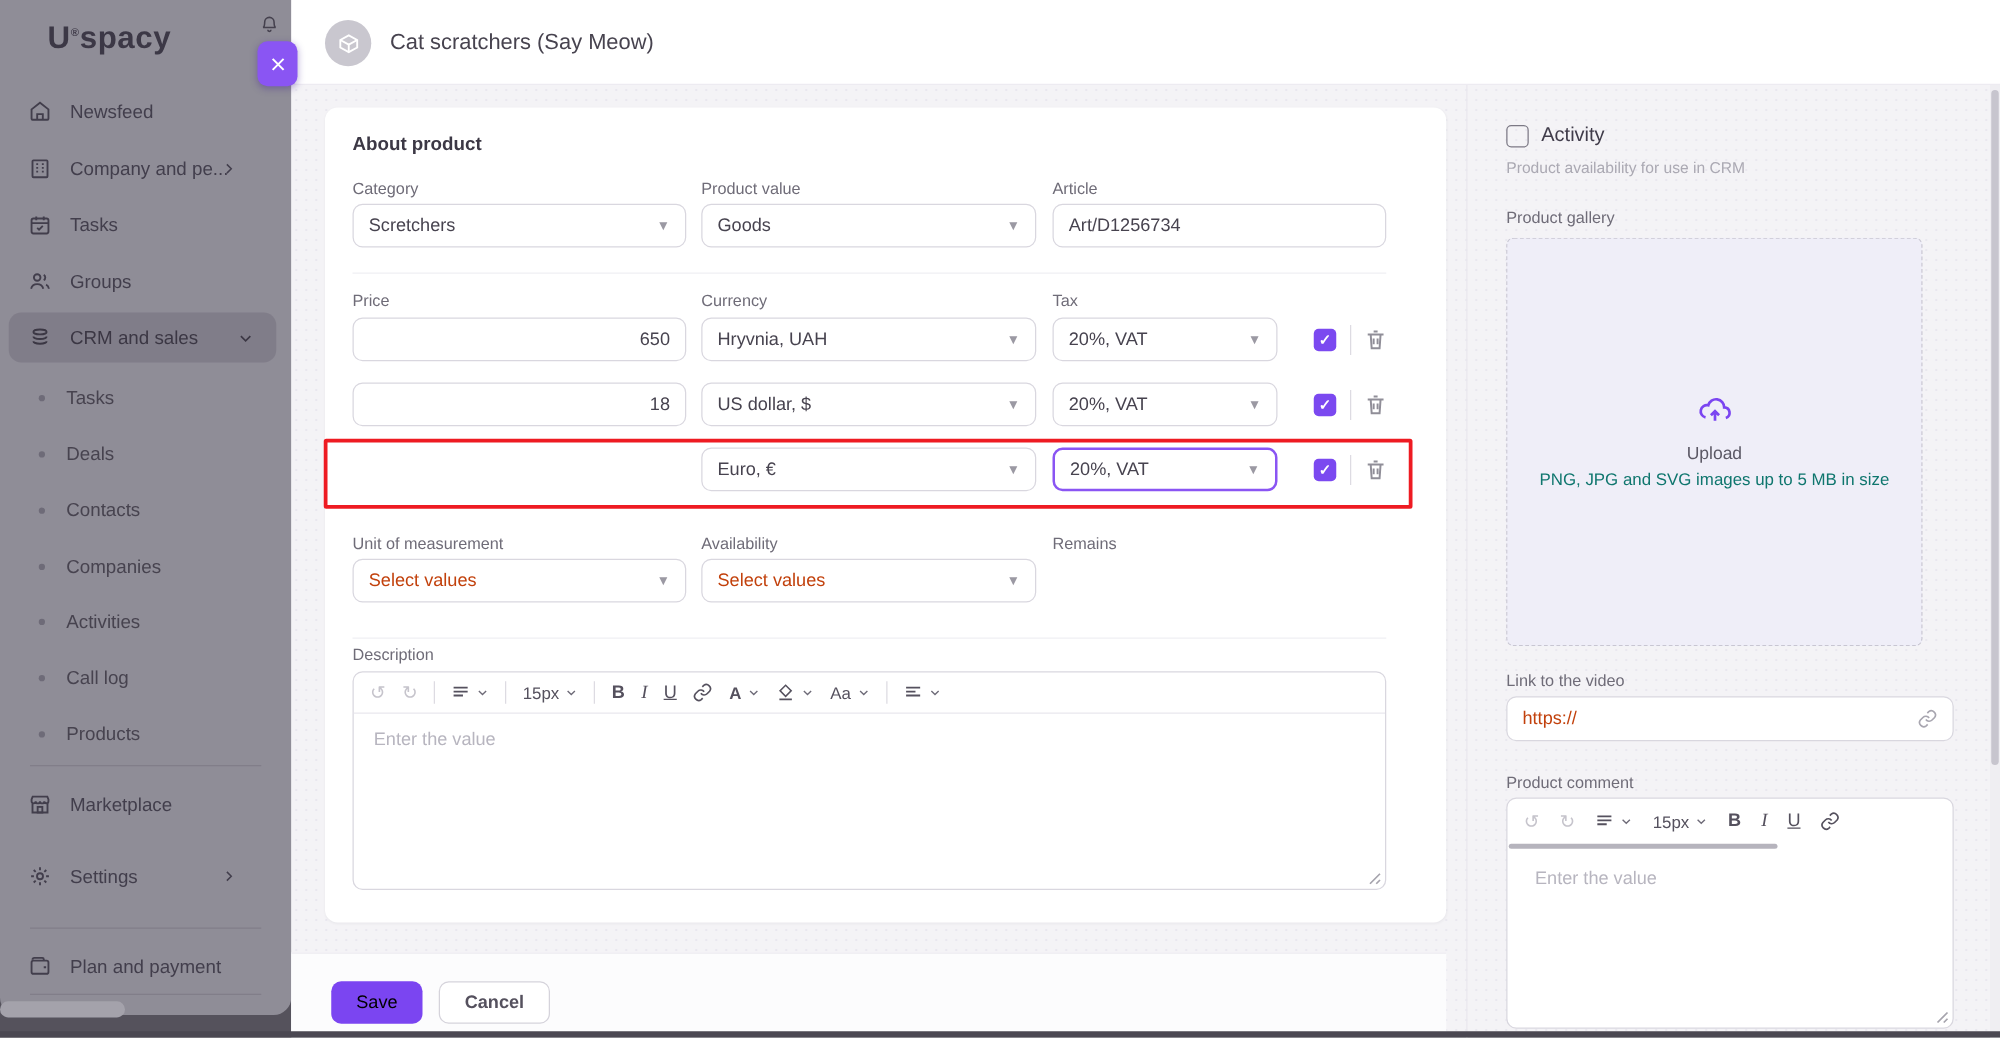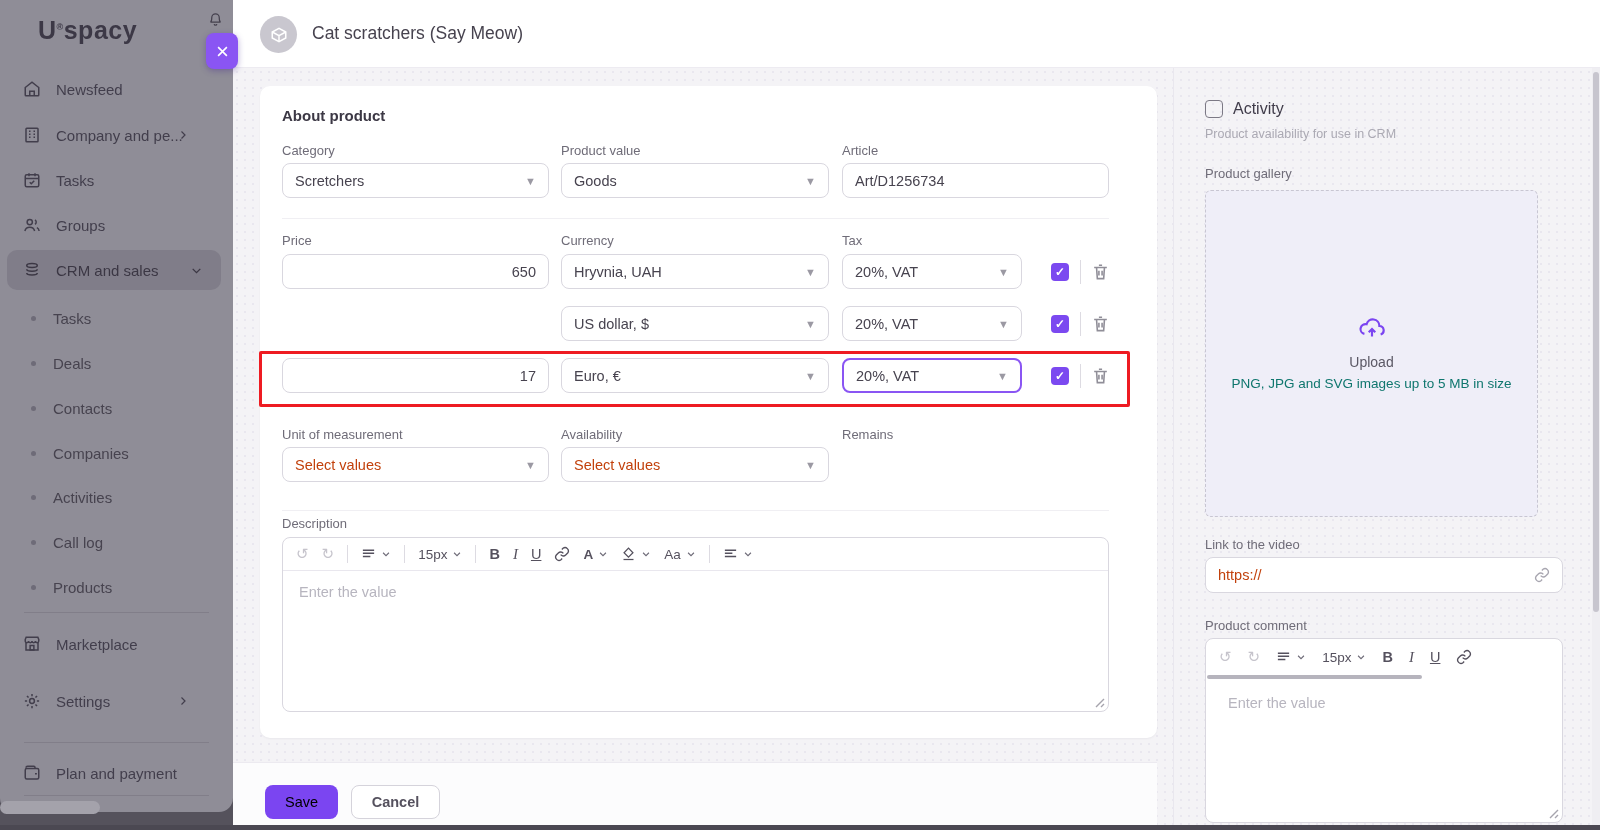--- a/index.html
+++ b/index.html
@@ -279,38 +279,38 @@
       <span>20%, VAT</span>
       <span class="caret">▼</span>
     </div>
   <div class="abs chk" style="left:1051px; top:263px;">✓</div>
   <div class="abs vdiv" style="left:1080px; top:260px;"></div>
   <svg class="abs trash" style="left:1091px; top:262px;" width="19" height="19" viewBox="0 0 24 24" fill="none" stroke="currentColor" stroke-width="2">
       <path d="M4 7h16M10 4h4M7 7l1 14h8l1-14"></path>
       <path d="M10 11v6M14 11v6"></path>
     </svg>
 
+  <div class="abs control num" style="left:282px; top:306px; width:267px;">
+      <span>18</span>
+    </div>
   <div class="abs control" style="left:561px; top:306px; width:268px;">
       <span>US dollar, $</span>
       <span class="caret">▼</span>
     </div>
   <div class="abs control" style="left:842px; top:306px; width:180px;">
       <span>20%, VAT</span>
       <span class="caret">▼</span>
     </div>
   <div class="abs chk" style="left:1051px; top:315px;">✓</div>
   <div class="abs vdiv" style="left:1080px; top:312px;"></div>
   <svg class="abs trash" style="left:1091px; top:314px;" width="19" height="19" viewBox="0 0 24 24" fill="none" stroke="currentColor" stroke-width="2">
       <path d="M4 7h16M10 4h4M7 7l1 14h8l1-14"></path>
       <path d="M10 11v6M14 11v6"></path>
     </svg>
 
-  <div class="abs control num" style="left:282px; top:358px; width:267px;">
-      <span>17</span>
-    </div>
   <div class="abs control" style="left:561px; top:358px; width:268px;">
       <span>Euro, €</span>
       <span class="caret">▼</span>
     </div>
   <div class="abs control tax-focused" style="left:842px; top:358px; width:180px;">
       <span>20%, VAT</span>
       <span class="caret">▼</span>
     </div>
   <div class="abs chk" style="left:1051px; top:367px;">✓</div>
   <div class="abs vdiv" style="left:1080px; top:364px;"></div>

